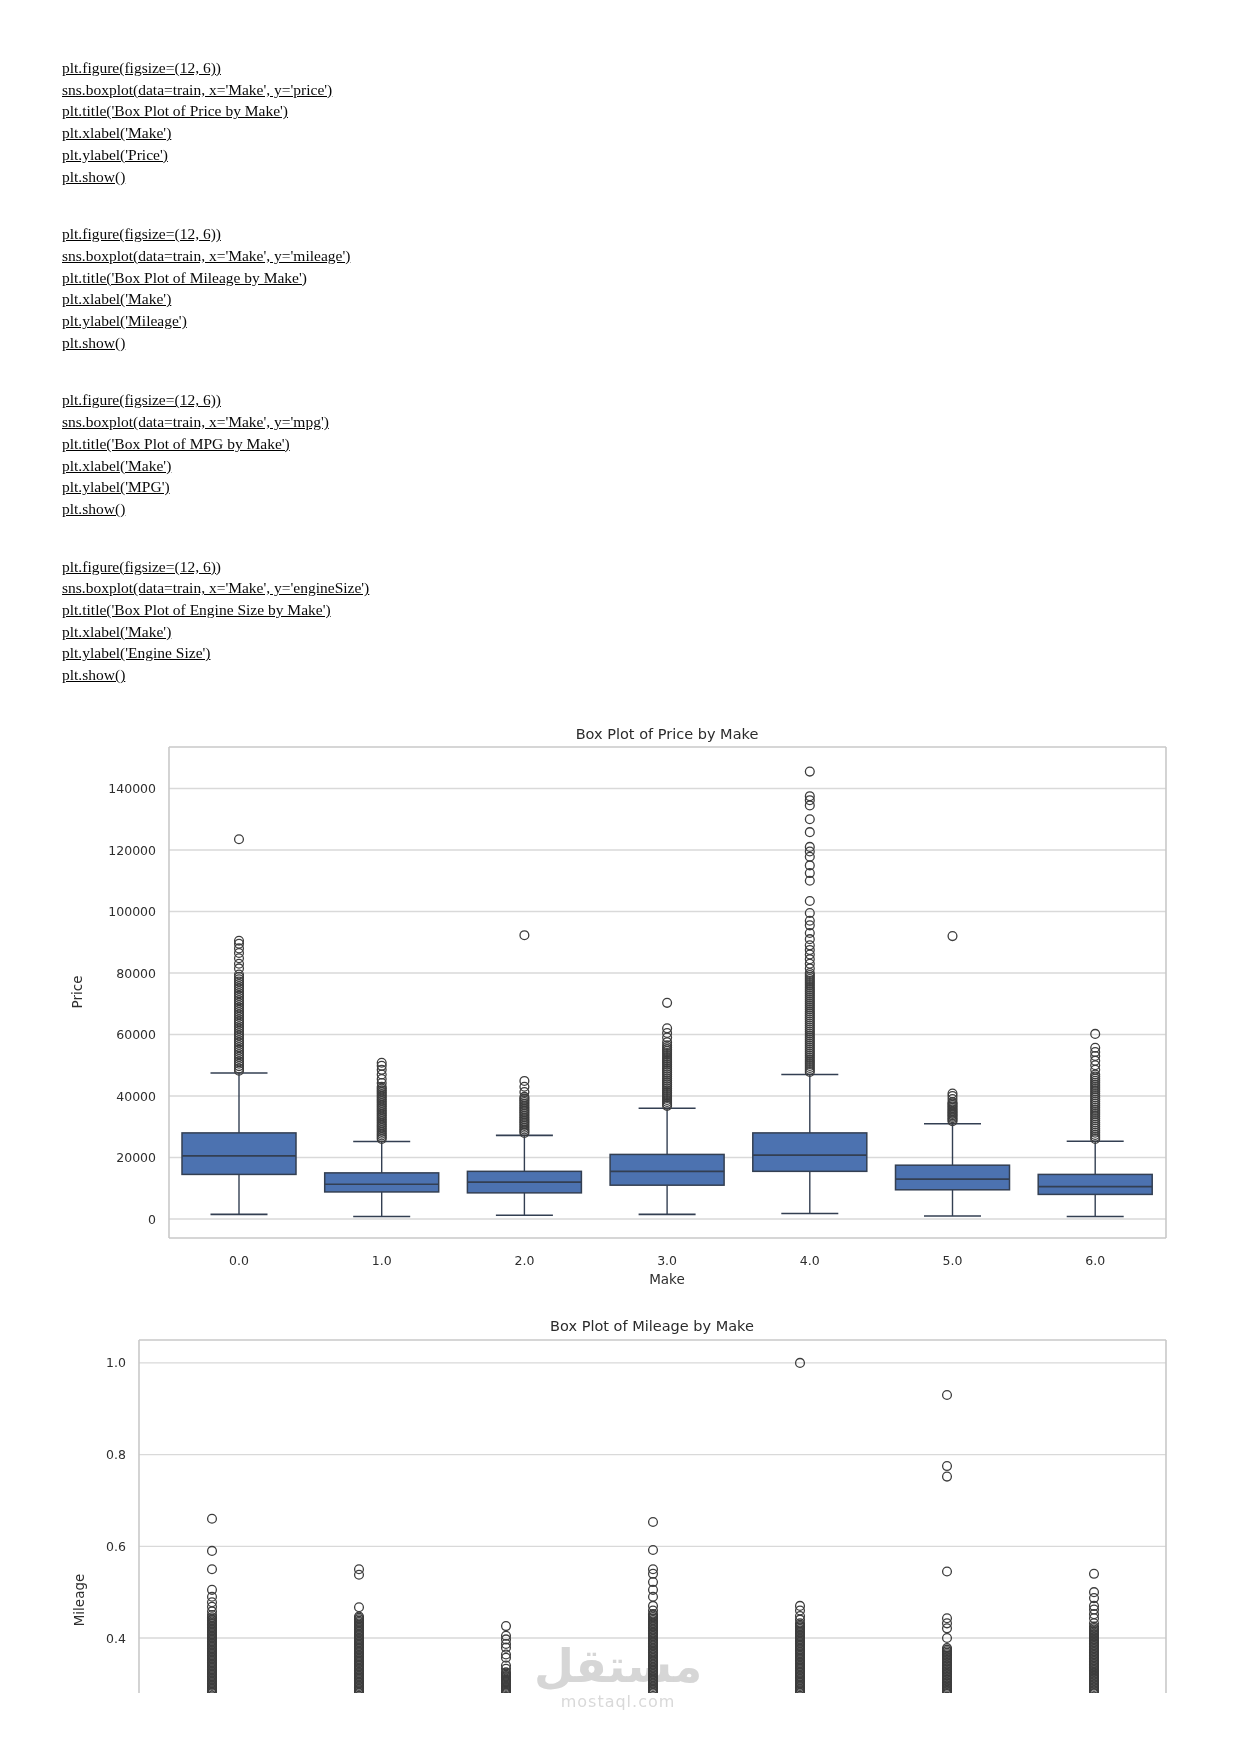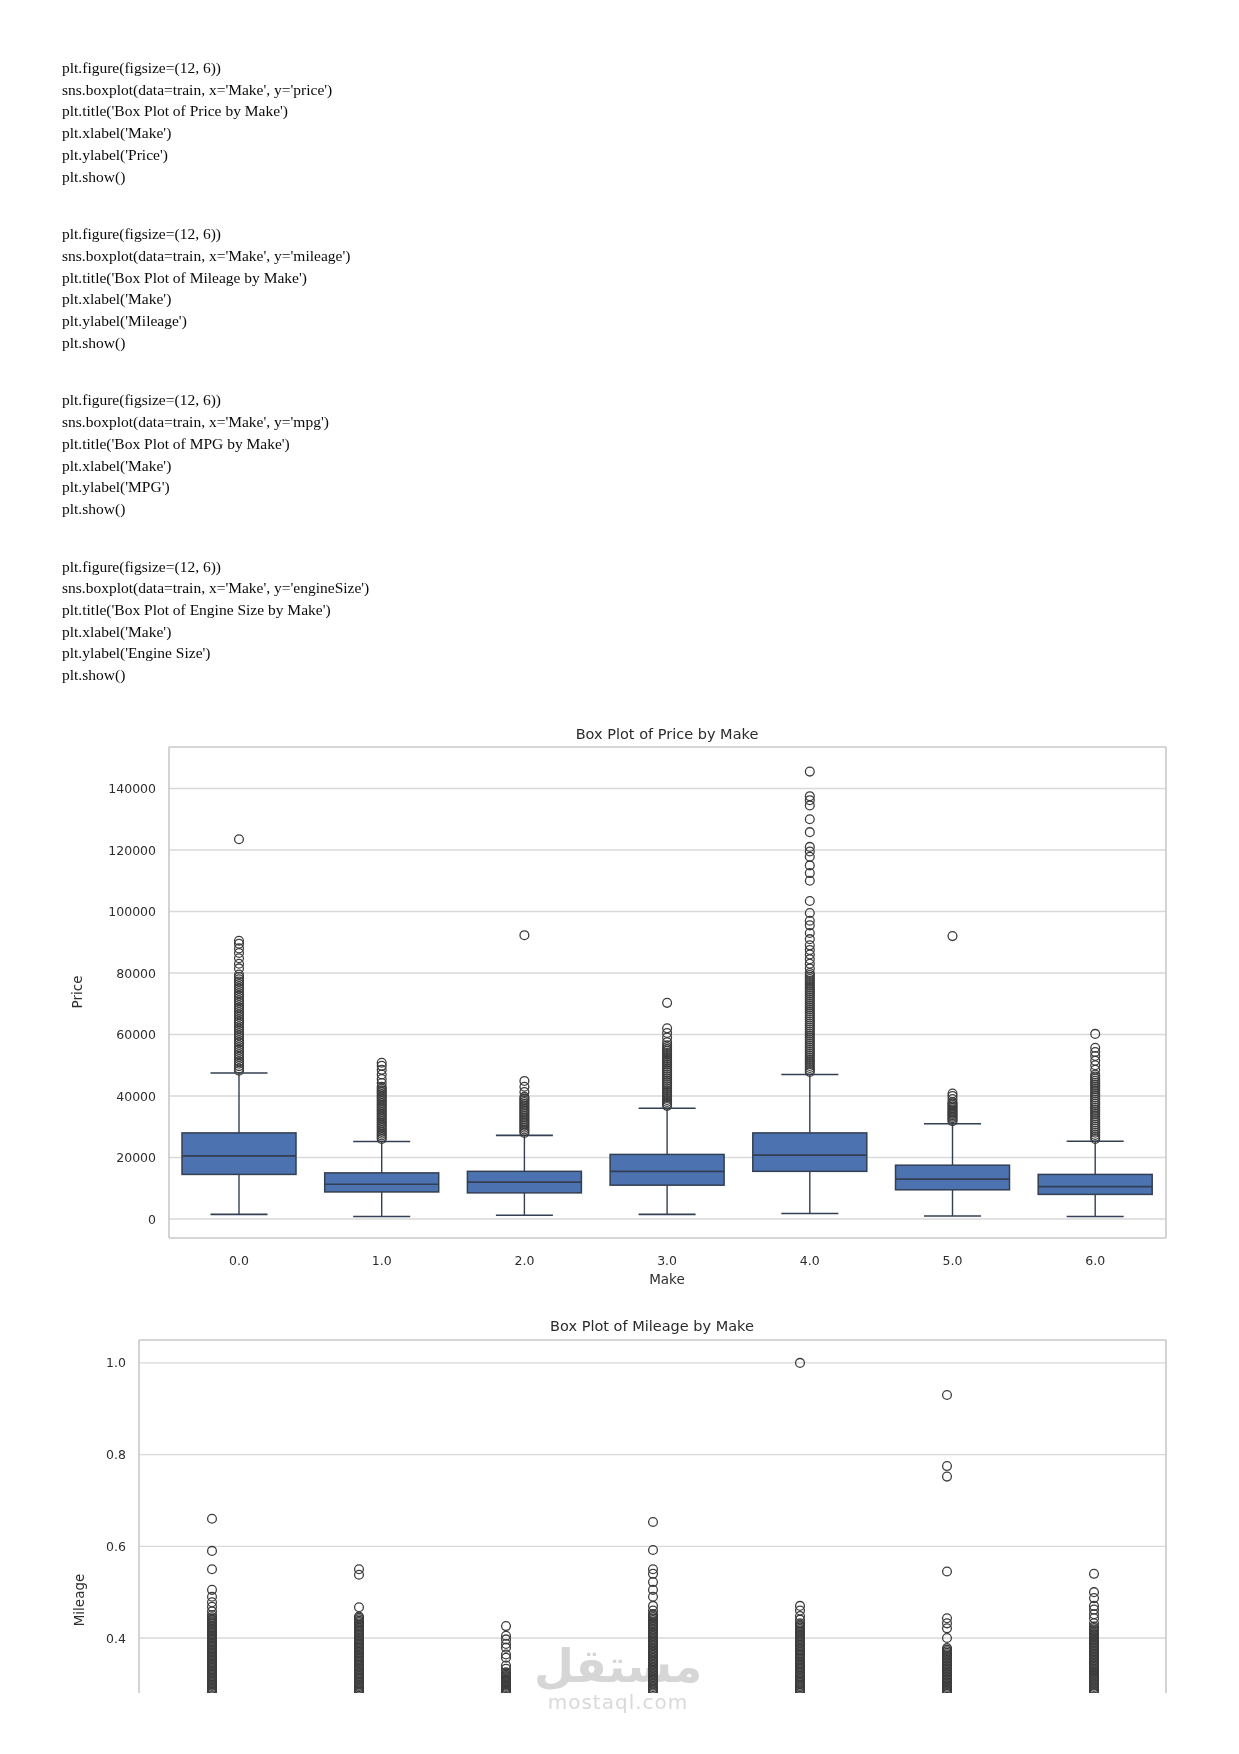--- a/index.html
+++ b/index.html
@@ -1,39 +1,39 @@
 <!DOCTYPE html>
 <html><head>
 <meta charset="utf-8">
 <style>
   html,body{margin:0;padding:0;}
   body{
     width:1239px;height:1754px;position:relative;background:#ffffff;
     overflow:hidden;font-family:"DejaVu Sans",sans-serif;
   }
   #code-section{
-    position:absolute;left:62px;top:57px;z-index:3;
+    position:absolute;left:62px;top:57px;z-index:3;text-decoration:underline;
   }
   pre.code-block{
     margin:0 0 36px 0;
     font-family:"Liberation Serif",serif;
     font-size:15.5px;line-height:21.7px;color:#0a0a0a;white-space:pre;
   }
   #charts-svg{position:absolute;left:0;top:0;z-index:2;}
   #watermark{
     position:absolute;left:508px;top:1641px;width:220px;z-index:1;
     display:flex;flex-direction:column;align-items:center;
     color:#d6d6d6;text-align:center;user-select:none;
   }
   #watermark .ar{
     font-family:"DejaVu Sans",sans-serif;font-weight:bold;
     font-size:46px;line-height:50px;
   }
   #watermark .en{
-    font-family:"DejaVu Sans",sans-serif;font-size:20px;line-height:22px;
+    font-family:"DejaVu Sans",sans-serif;font-size:16px;line-height:22px;
     letter-spacing:1px;color:#d9d9d9;
   }
 </style>
 </head>
 <body>
 
 <div id="code-section">
   <pre class="code-block">plt.figure(figsize=(12, 6))
 sns.boxplot(data=train, x='Make', y='price')
 plt.title('Box Plot of Price by Make')

